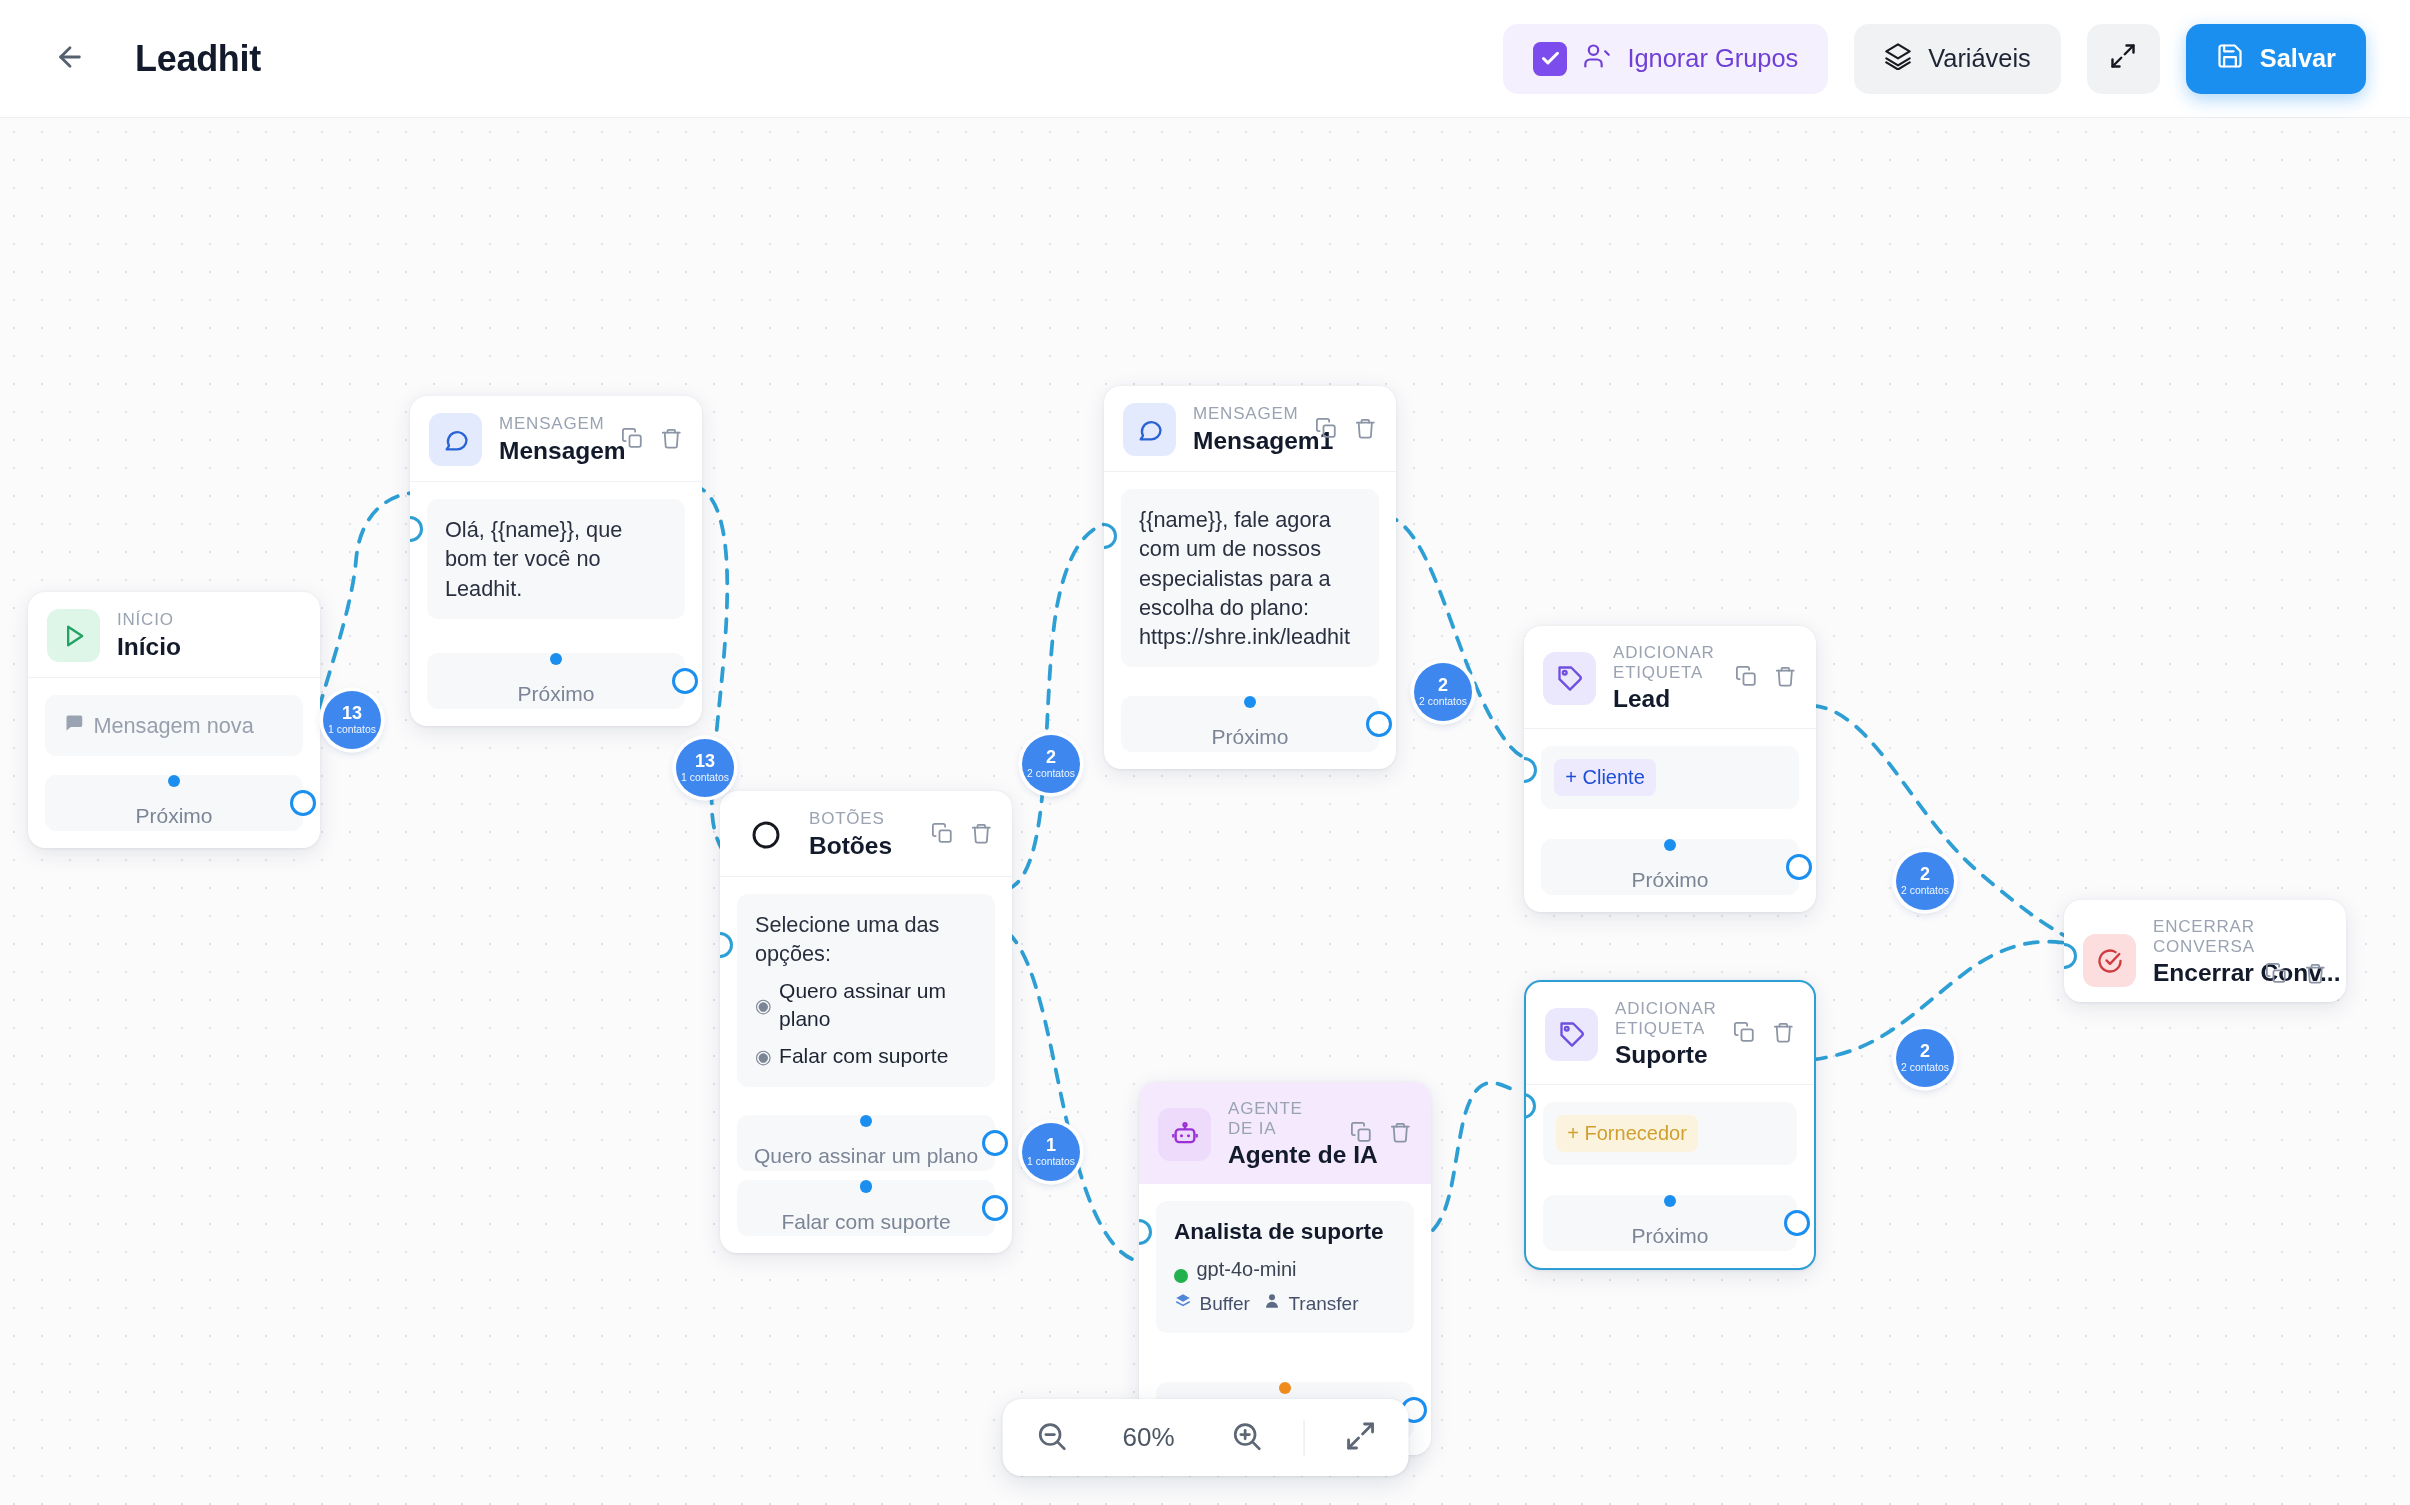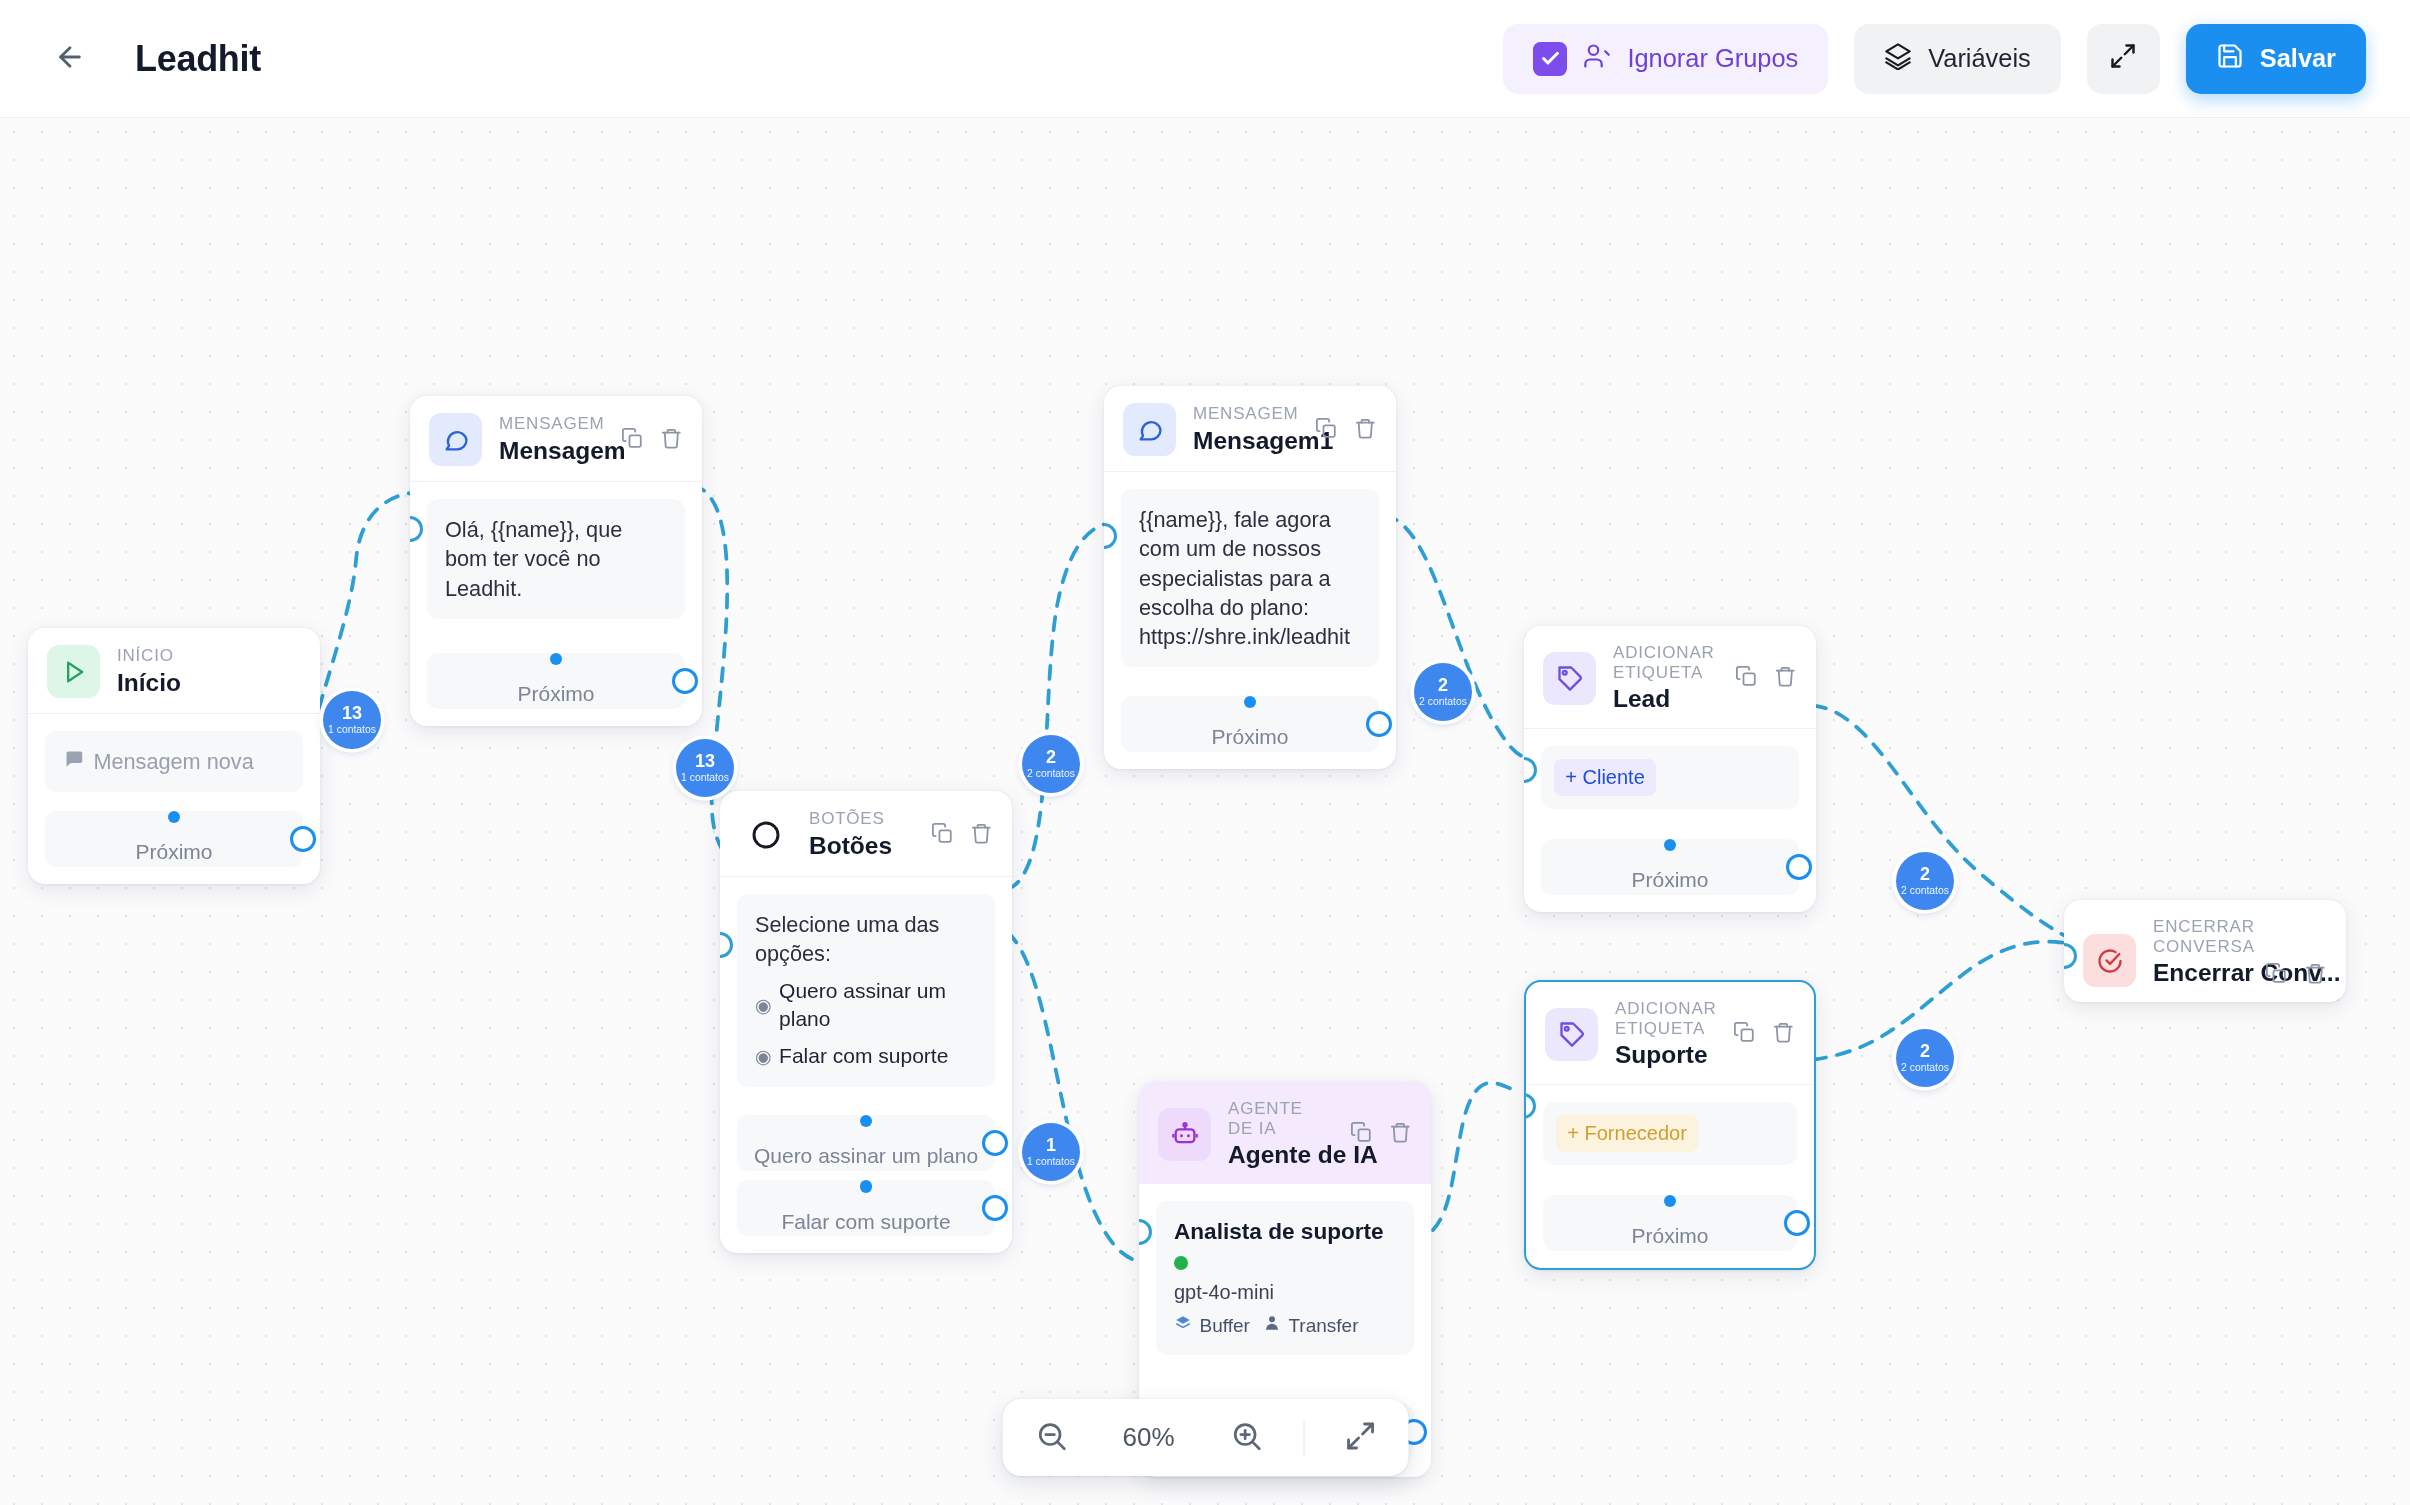--- a/index.html
+++ b/index.html
@@ -233,21 +233,21 @@
         <path d="M1470 422 C 1520 430, 1540 560, 1585 640 C 1608 680, 1620 682, 1630 678"></path>
 
         <path d="M1925 624 C 1990 630, 2030 740, 2100 800 C 2160 852, 2190 868, 2200 872"></path>
 
         <path d="M1500 1195 C 1545 1180, 1540 1120, 1555 1060 C 1572 1000, 1600 1035, 1612 1032"></path>
 
         <path d="M1925 1000 C 2000 990, 2030 950, 2090 905 C 2150 862, 2190 878, 2200 876"></path>
       </g>
     </svg>
 
-    <div class="node" style="left:28px; top:510px; width:292px;">
+    <div class="node" style="left:28px; top:474px; width:292px;">
       <div class="node-head">
         <div class="nh-icon" style="background:#ddf6e8;">
           <svg width="28" height="28" viewBox="0 0 24 24" fill="none" stroke="#23a263" stroke-width="2" stroke-linejoin="round">
               <path d="M7 4l12 8-12 8V4z"></path>
             </svg>
         </div>
         <div class="nh-text">
           <div class="nh-kicker">INÍCIO</div>
           <div class="nh-title">Início</div>
         </div>
@@ -522,21 +522,21 @@
                 <path d="M3 6h18"></path>
                 <path d="M8 6V4a1 1 0 0 1 1-1h6a1 1 0 0 1 1 1v2"></path>
                 <path d="M5 6l1 14a2 2 0 0 0 2 2h8a2 2 0 0 0 2-2l1-14"></path>
               </svg>
           </span>
         </div>
       </div>
       <div class="node-body">
         <div class="bubble">
           <div style="font-size:22.6px;font-weight:600;color:#131a2b;">Analista de suporte</div>
-          <div style="display:flex;align-items:flex-start;gap:8.5px;margin-top:8.5px;font-size:20px;color:#3b4252;flex-direction:column;">
+          <div style="display:flex;align-items:flex-end;gap:8.5px;margin-top:8.5px;font-size:20px;color:#3b4252;">
             <span style="width:14px;height:14px;border-radius:50%;background:#22b14c;display:inline-block;"></span>
             <span>gpt-4o-mini</span>
           </div>
           <div style="display:flex;align-items:center;gap:7.5px;margin-top:7.5px;font-size:19px;color:#46506a;">
             <span>
               <svg width="18" height="18" viewBox="0 0 24 24" fill="#4f86d6" stroke="none">
                   <path d="M12 3l9 5-9 5-9-5 9-5z"></path>
                   <path d="M3 13l9 5 9-5" fill="none" stroke="#4f86d6" stroke-width="2"></path>
                 </svg>
             </span>

